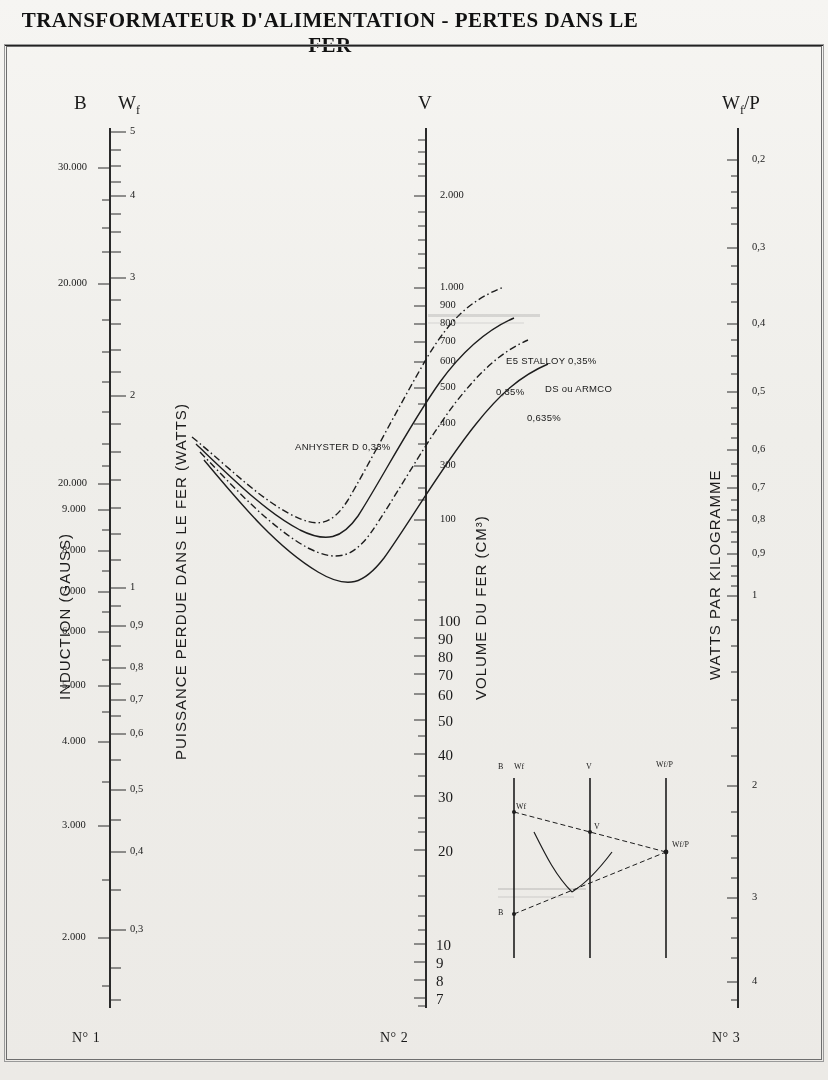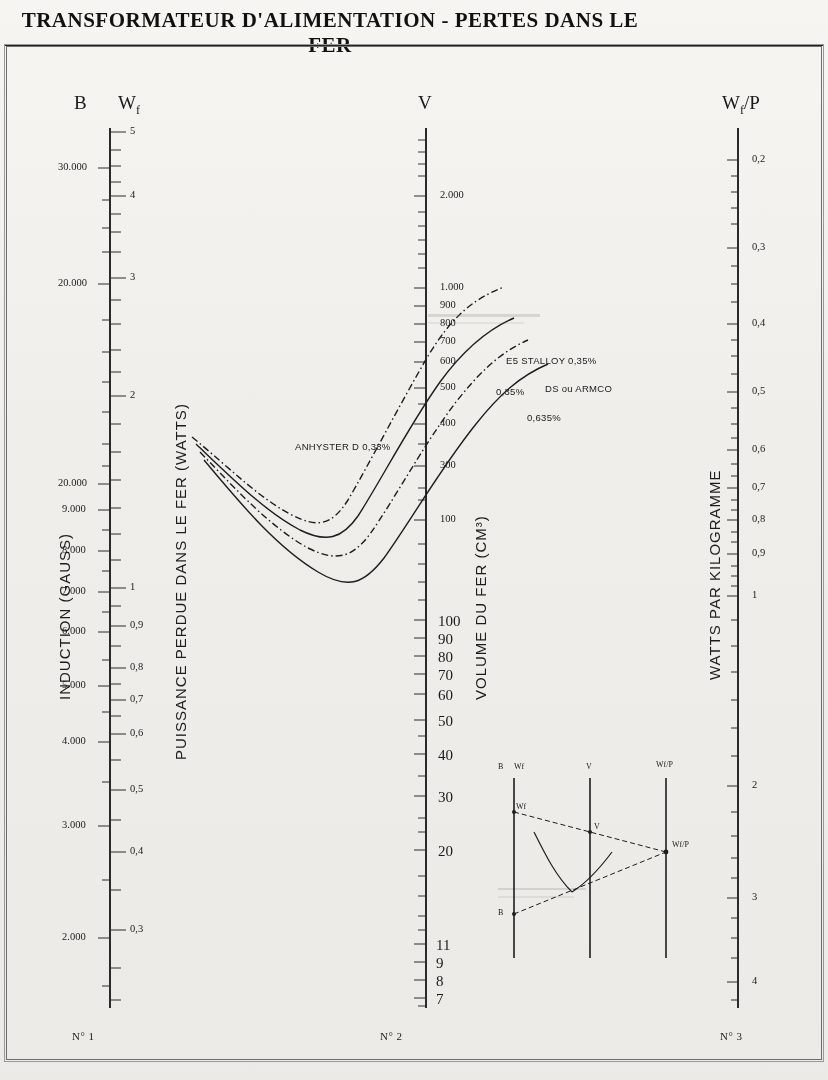--- a/index.html
+++ b/index.html
@@ -56,21 +56,21 @@
     transform-origin:0 0;
     transform:rotate(-90deg);
     font-size:15px;
     letter-spacing:1px;
     font-family:"Liberation Sans", sans-serif;
     color:#1c1c1c;
     white-space:nowrap;
   }
   .axisname{
     position:absolute;
-    font-size:11px;
+    font-size:14px;
     font-family:"Liberation Serif",serif;
     letter-spacing:0.5px;
   }
   .curvelab{
     position:absolute;
     font-size:9.5px;
     font-family:"Liberation Sans", sans-serif;
     letter-spacing:0.3px;
     white-space:nowrap;
     color:#1a1a1a;
@@ -277,31 +277,31 @@
   <div class="ticklab" style="left:440px;top:513px;">100</div>
   <div class="ticklab small" style="left:438px;top:613px;">100</div>
   <div class="ticklab small" style="left:438px;top:631px;">90</div>
   <div class="ticklab small" style="left:438px;top:649px;">80</div>
   <div class="ticklab small" style="left:438px;top:667px;">70</div>
   <div class="ticklab small" style="left:438px;top:687px;">60</div>
   <div class="ticklab small" style="left:438px;top:713px;">50</div>
   <div class="ticklab small" style="left:438px;top:747px;">40</div>
   <div class="ticklab small" style="left:438px;top:789px;">30</div>
   <div class="ticklab small" style="left:438px;top:843px;">20</div>
-  <div class="ticklab small" style="left:436px;top:937px;">11</div>
+  <div class="ticklab small" style="left:436px;top:937px;">10</div>
   <div class="ticklab small" style="left:436px;top:955px;">9</div>
   <div class="ticklab small" style="left:436px;top:973px;">8</div>
   <div class="ticklab small" style="left:436px;top:991px;">7</div>
 
   <div class="axis-label" style="left:722px;top:92px;">
     <span>W</span><span class="axis-sub">f</span><span>/P</span>
   </div>
   <div class="axis" style="left:737px;top:128px;height:880px;"></div>
   <div class="vlabel" style="left:706px;top:680px;">WATTS PAR KILOGRAMME</div>
-  <div class="axisname" style="left:712px;top:1030px;margin-left:8px;">N° 3</div>
+  <div class="axisname" style="left:712px;top:1030px;">N° 3</div>
 
   <svg width="828" height="1080">
     <g stroke="#2a2a2a" stroke-width="1">
       <line x1="727" y1="160" x2="739" y2="160"></line>
       <line x1="727" y1="248" x2="739" y2="248"></line>
       <line x1="727" y1="324" x2="739" y2="324"></line>
       <line x1="727" y1="392" x2="739" y2="392"></line>
       <line x1="727" y1="450" x2="739" y2="450"></line>
       <line x1="727" y1="488" x2="739" y2="488"></line>
       <line x1="727" y1="520" x2="739" y2="520"></line>

